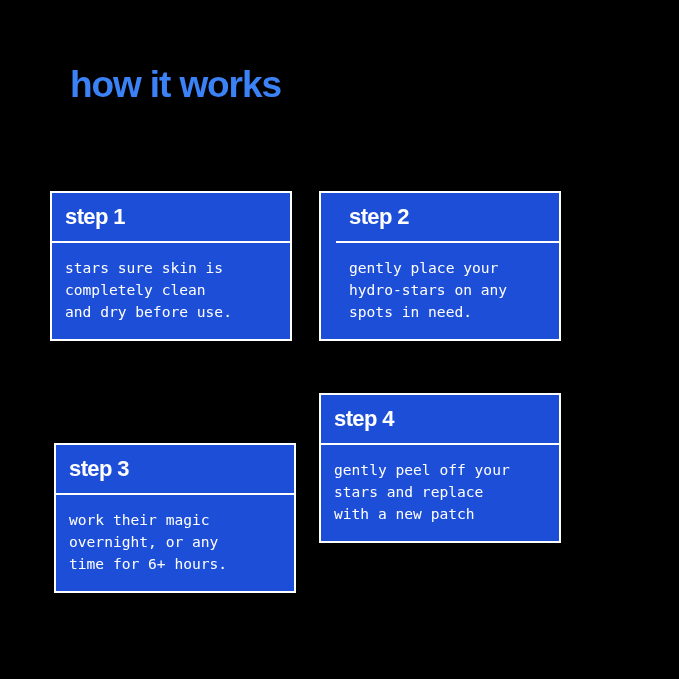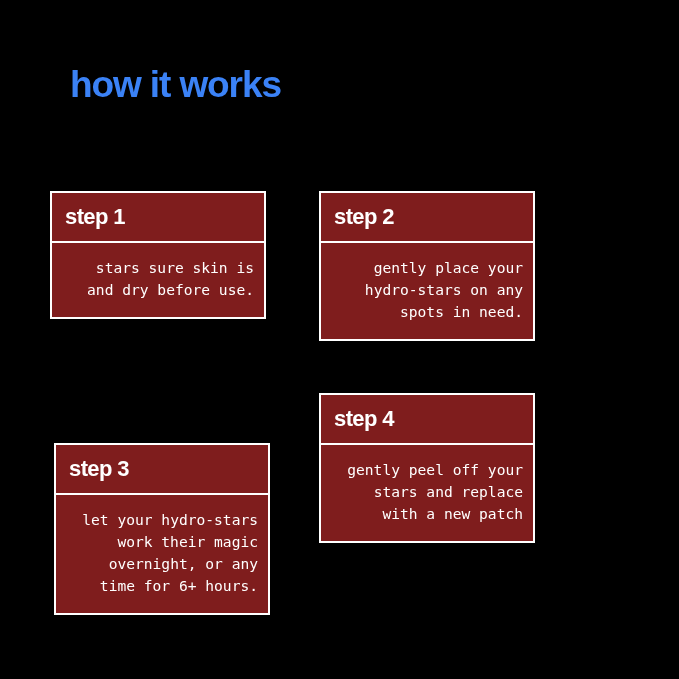--- a/index.html
+++ b/index.html
@@ -39,29 +39,28 @@
 
   .steps-grid {
     position: absolute;
     left: 50px;
     top: 191px;
     width: 484px;
   }
 
   .step-card {
     position: absolute;
-    width: 216px;
+    width: 242px;
     border: 2px solid #ffffff;
-    background: #7f1d1d;
+    background: #1d4ed8;
     box-sizing: border-box;
-    text-align: right;
   }
 
   .card-pos-1 { left: 0px;   top: 0px;   }
-  .card-pos-2 { left: 269px; top: 0px;   }
+  .card-pos-2 { left: 269px; top: 0px; padding-left: 15px;   }
   .card-pos-3 { left: 4px;   top: 214px; margin-top: 38px; }
   .card-pos-4 { left: 269px; top: 202px; }
 
   .step-header {
     height: 50px;
     border-bottom: 2px solid #ffffff;
     box-sizing: border-box;
     display: flex;
     align-items: center;
     padding: 0 0 0 13px;
@@ -99,41 +98,41 @@
   <div class="page-title">how it works</div>
 
   <div class="steps-grid">
 
     <div class="step-card card-pos-1">
       <div class="step-header">
         <span class="step-header-label">step 1</span>
       </div>
       <div class="step-body">
         <div class="step-body-line">stars sure skin is</div>
+        <div class="step-body-line">completely clean</div>
         <div class="step-body-line">and dry before use.</div>
       </div>
     </div>
 
     <div class="step-card card-pos-2">
       <div class="step-header">
         <span class="step-header-label">step 2</span>
       </div>
       <div class="step-body">
         <div class="step-body-line">gently place your</div>
         <div class="step-body-line">hydro-stars on any</div>
         <div class="step-body-line">spots in need.</div>
       </div>
     </div>
 
     <div class="step-card card-pos-3">
       <div class="step-header">
         <span class="step-header-label">step 3</span>
       </div>
       <div class="step-body">
-        <div class="step-body-line">let your hydro-stars</div>
         <div class="step-body-line">work their magic</div>
         <div class="step-body-line">overnight, or any</div>
         <div class="step-body-line">time for 6+ hours.</div>
       </div>
     </div>
 
     <div class="step-card card-pos-4">
       <div class="step-header">
         <span class="step-header-label">step 4</span>
       </div>

